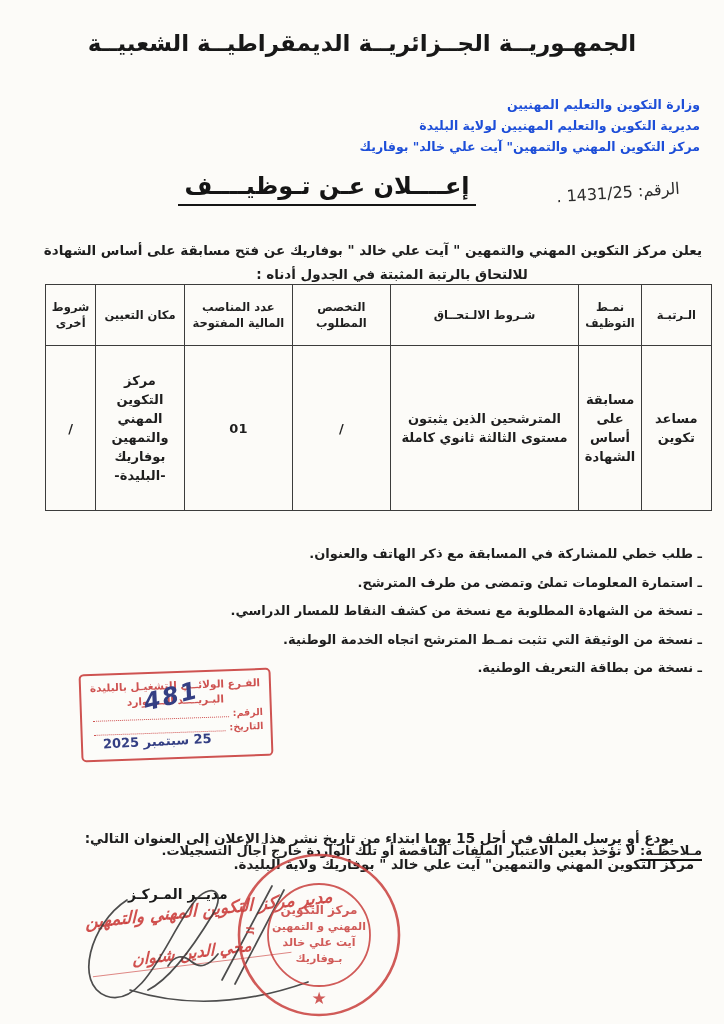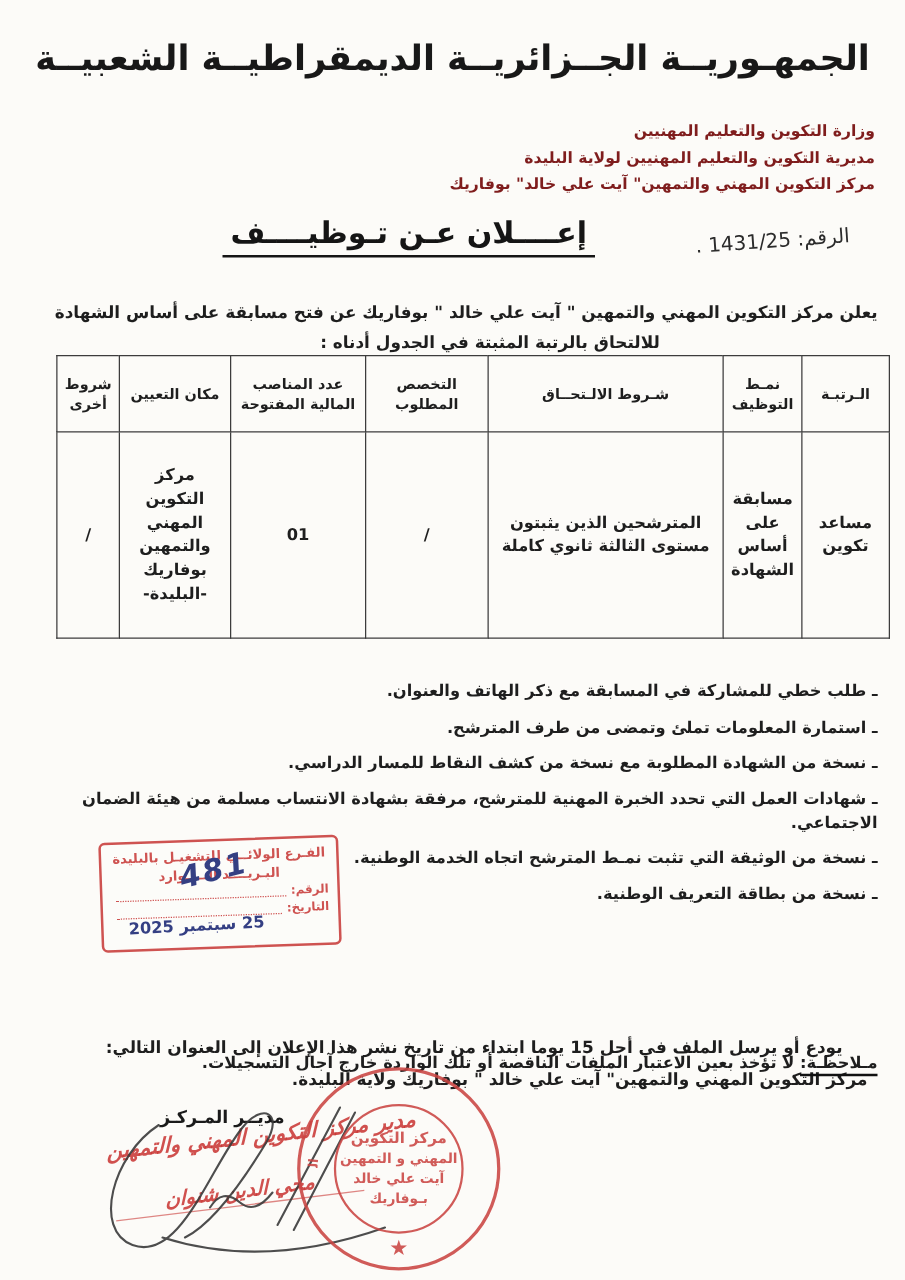--- a/index.html
+++ b/index.html
@@ -3,25 +3,25 @@
 <meta charset="utf-8">
 <style>
   html,body{margin:0;padding:0;}
   body{width:724px;height:1024px;overflow:hidden;background:#e9e7e2;}
   .page{
     position:relative;width:724px;height:1024px;background:#fcfbf8;
     font-family:"DejaVu Sans",sans-serif;color:#1e1e1e;direction:rtl;overflow:hidden;
   }
   .republic-title{
     position:absolute;top:30px;left:0;right:0;text-align:center;
-    font-size:28px;font-weight:bold;letter-spacing:.5px;color:#181818;
+    font-size:23px;font-weight:bold;letter-spacing:.5px;color:#181818;
   }
   .ministry{
     position:absolute;top:94px;right:24px;text-align:right;
-    font-size:12.5px;font-weight:bold;line-height:21px;color:#7f1d1d;
+    font-size:12.5px;font-weight:bold;line-height:21px;color:#1d4ed8;
   }
   .ref-hand{
     position:absolute;top:183px;right:16px;width:180px;text-align:center;
     font-size:16px;color:#2c2c2c;transform:rotate(-4deg);
     font-family:"DejaVu Sans",sans-serif;letter-spacing:1px;
   }
   .announce-title{
     position:absolute;top:172px;left:0;right:70px;text-align:center;
     font-size:24px;font-weight:bold;color:#151515;
   }
@@ -134,21 +134,20 @@
       </tr>
     </tbody>
       </table>
   </div>
 
 
   <div class="docs-list">
     <div class="doc-item">ـ طلب خطي للمشاركة في المسابقة مع ذكر الهاتف والعنوان.</div>
     <div class="doc-item">ـ استمارة المعلومات تملئ وتمضى من طرف المترشح.</div>
     <div class="doc-item">ـ نسخة من الشهادة المطلوبة مع نسخة من كشف النقاط للمسار الدراسي.</div>
-    <div class="doc-item">ـ شهادات العمل التي تحدد الخبرة المهنية للمترشح، مرفقة بشهادة الانتساب مسلمة من هيئة الضمان الاجتماعي.</div>
     <div class="doc-item">ـ نسخة من الوثيقة التي تثبت نمـط المترشح اتجاه الخدمة الوطنية.</div>
     <div class="doc-item">ـ نسخة من بطاقة التعريف الوطنية.</div>
   </div>
 
   <div class="rect-stamp">
     <div class="s1">الفـرع الولائــي للتشغيـل بالبليدة</div>
     <div class="s2">البـريــــد الـــــوارد</div>
     <div class="stamp-row">
       <span>الرقم:</span>
       <span class="dots"></span>

